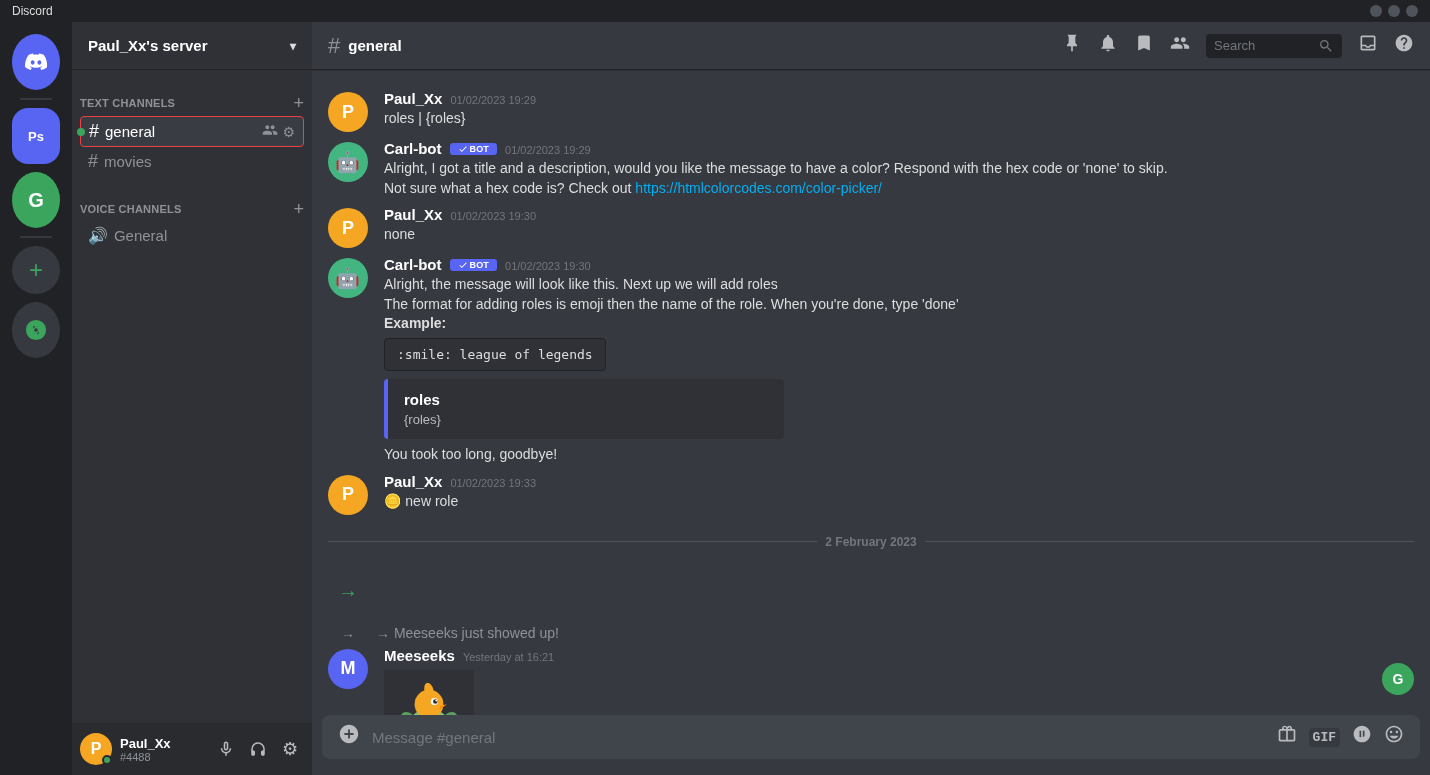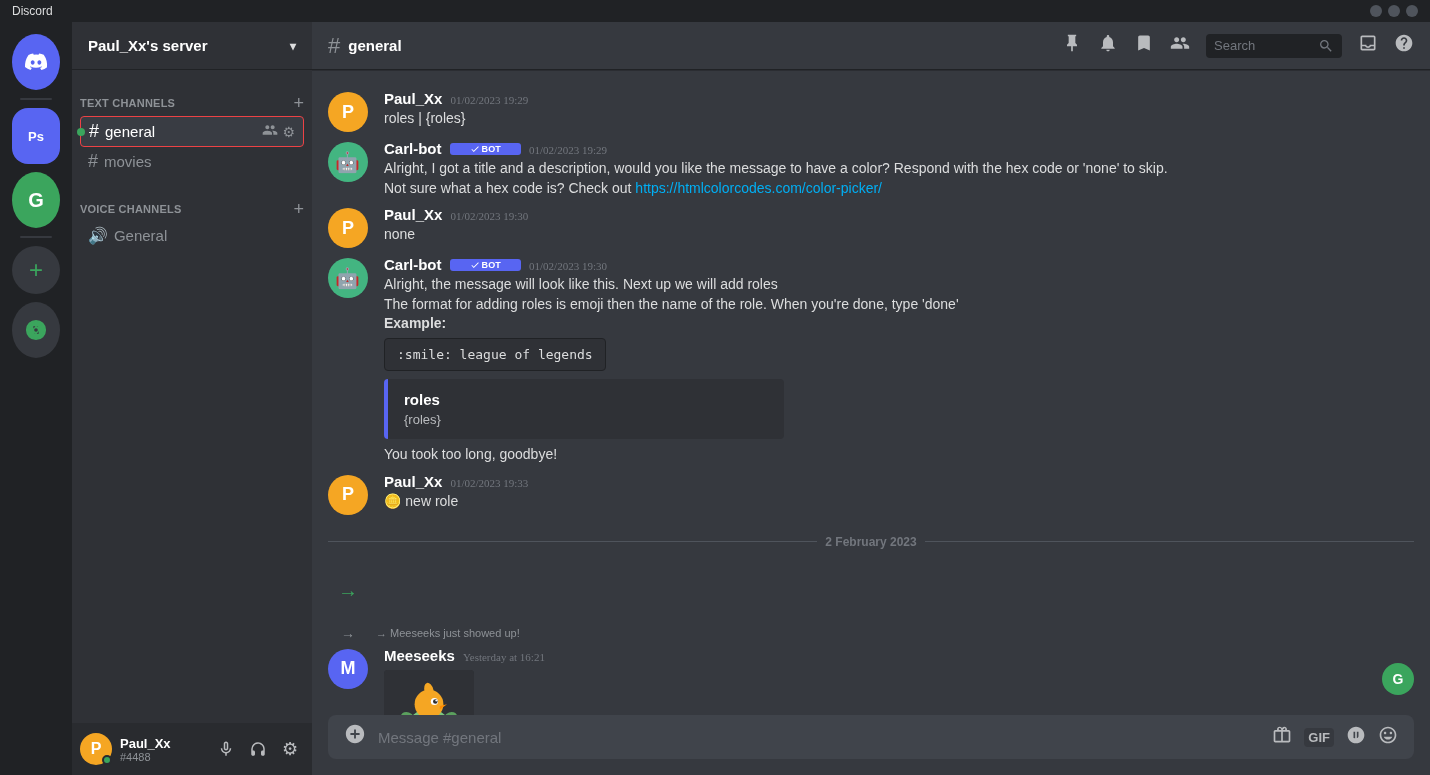--- a/index.html
+++ b/index.html
@@ -343,28 +343,27 @@
     }
     .message-author {
       font-size: 15px;
       font-weight: 600;
       color: #fff;
       cursor: pointer;
     }
     .message-timestamp {
       font-size: 11px;
       color: #72767d;
-      font-family: Liberation Serif, serif;
     }
     .bot-badge {
       background: #5865f2;
       color: #fff;
       font-size: 9px;
       font-weight: 700;
-      padding: 1px 20px;
+      padding: 1px 8px;
       border-radius: 3px;
       text-transform: uppercase;
       letter-spacing: 0.02em;
       display: flex;
       align-items: center;
       gap: 2px;
     }
     .message-text {
       font-size: 14px;
       color: #dcddde;
@@ -434,21 +433,21 @@
       font-size: 13px;
       cursor: pointer;
       display: flex;
       align-items: center;
       gap: 6px;
       margin-top: 6px;
     }
 
     
     .message-input-area {
-      padding: 0 16px 16px;
+      padding: 0 10px 16px;
       flex-shrink: 0;
     }
     .message-input-box {
       background: #40444b;
       border-radius: 8px;
       display: flex;
       align-items: center;
       padding: 0 16px;
       gap: 12px;
       min-height: 44px;
@@ -466,20 +465,21 @@
       outline: none;
       color: #dcddde;
       font-size: 15px;
       padding: 12px 0;
     }
     .message-input::placeholder { color: #72767d; }
     .input-right {
       display: flex;
       align-items: center;
       gap: 12px;
+      font-family: Liberation Mono, monospace;
     }
     .input-icon {
       color: #b9bbbe;
       font-size: 20px;
       cursor: pointer;
     }
 
     
     .bird-img {
       width: 90px;
@@ -758,21 +758,21 @@
       <div style="padding: 4px 16px; display:flex; align-items:flex-start; gap:16px;">
         <div style="width:40px;height:40px;display:flex;align-items:center;justify-content:center;flex-shrink:0;margin-top:2px;">
           <span style="color:#3ba55d;font-size:20px;">→</span>
         </div>
       </div>
 
       <div style="padding: 2px 16px 2px 16px; display:flex; align-items:center; gap:8px; margin-top:8px;">
         <div style="width:40px;flex-shrink:0;display:flex;align-items:center;justify-content:center;">
           <span style="color:#8e9297;font-size:14px;">→</span>
         </div>
-        <span style="font-size:11px;color:#8e9297;">→ Meeseeks just showed up!</span>
+        <span style="font-size:14px;color:#8e9297;">→ Meeseeks just showed up!</span>
       </div>
 
       <div class="message-group">
         <div class="avatar" style="background:#5865f2;font-size:18px;">M</div>
         <div class="message-content">
           <div class="message-header">
             <span class="message-author" style="color:#fff;">Meeseeks</span>
             <span class="message-timestamp">Yesterday at 16:21</span>
           </div>
 

